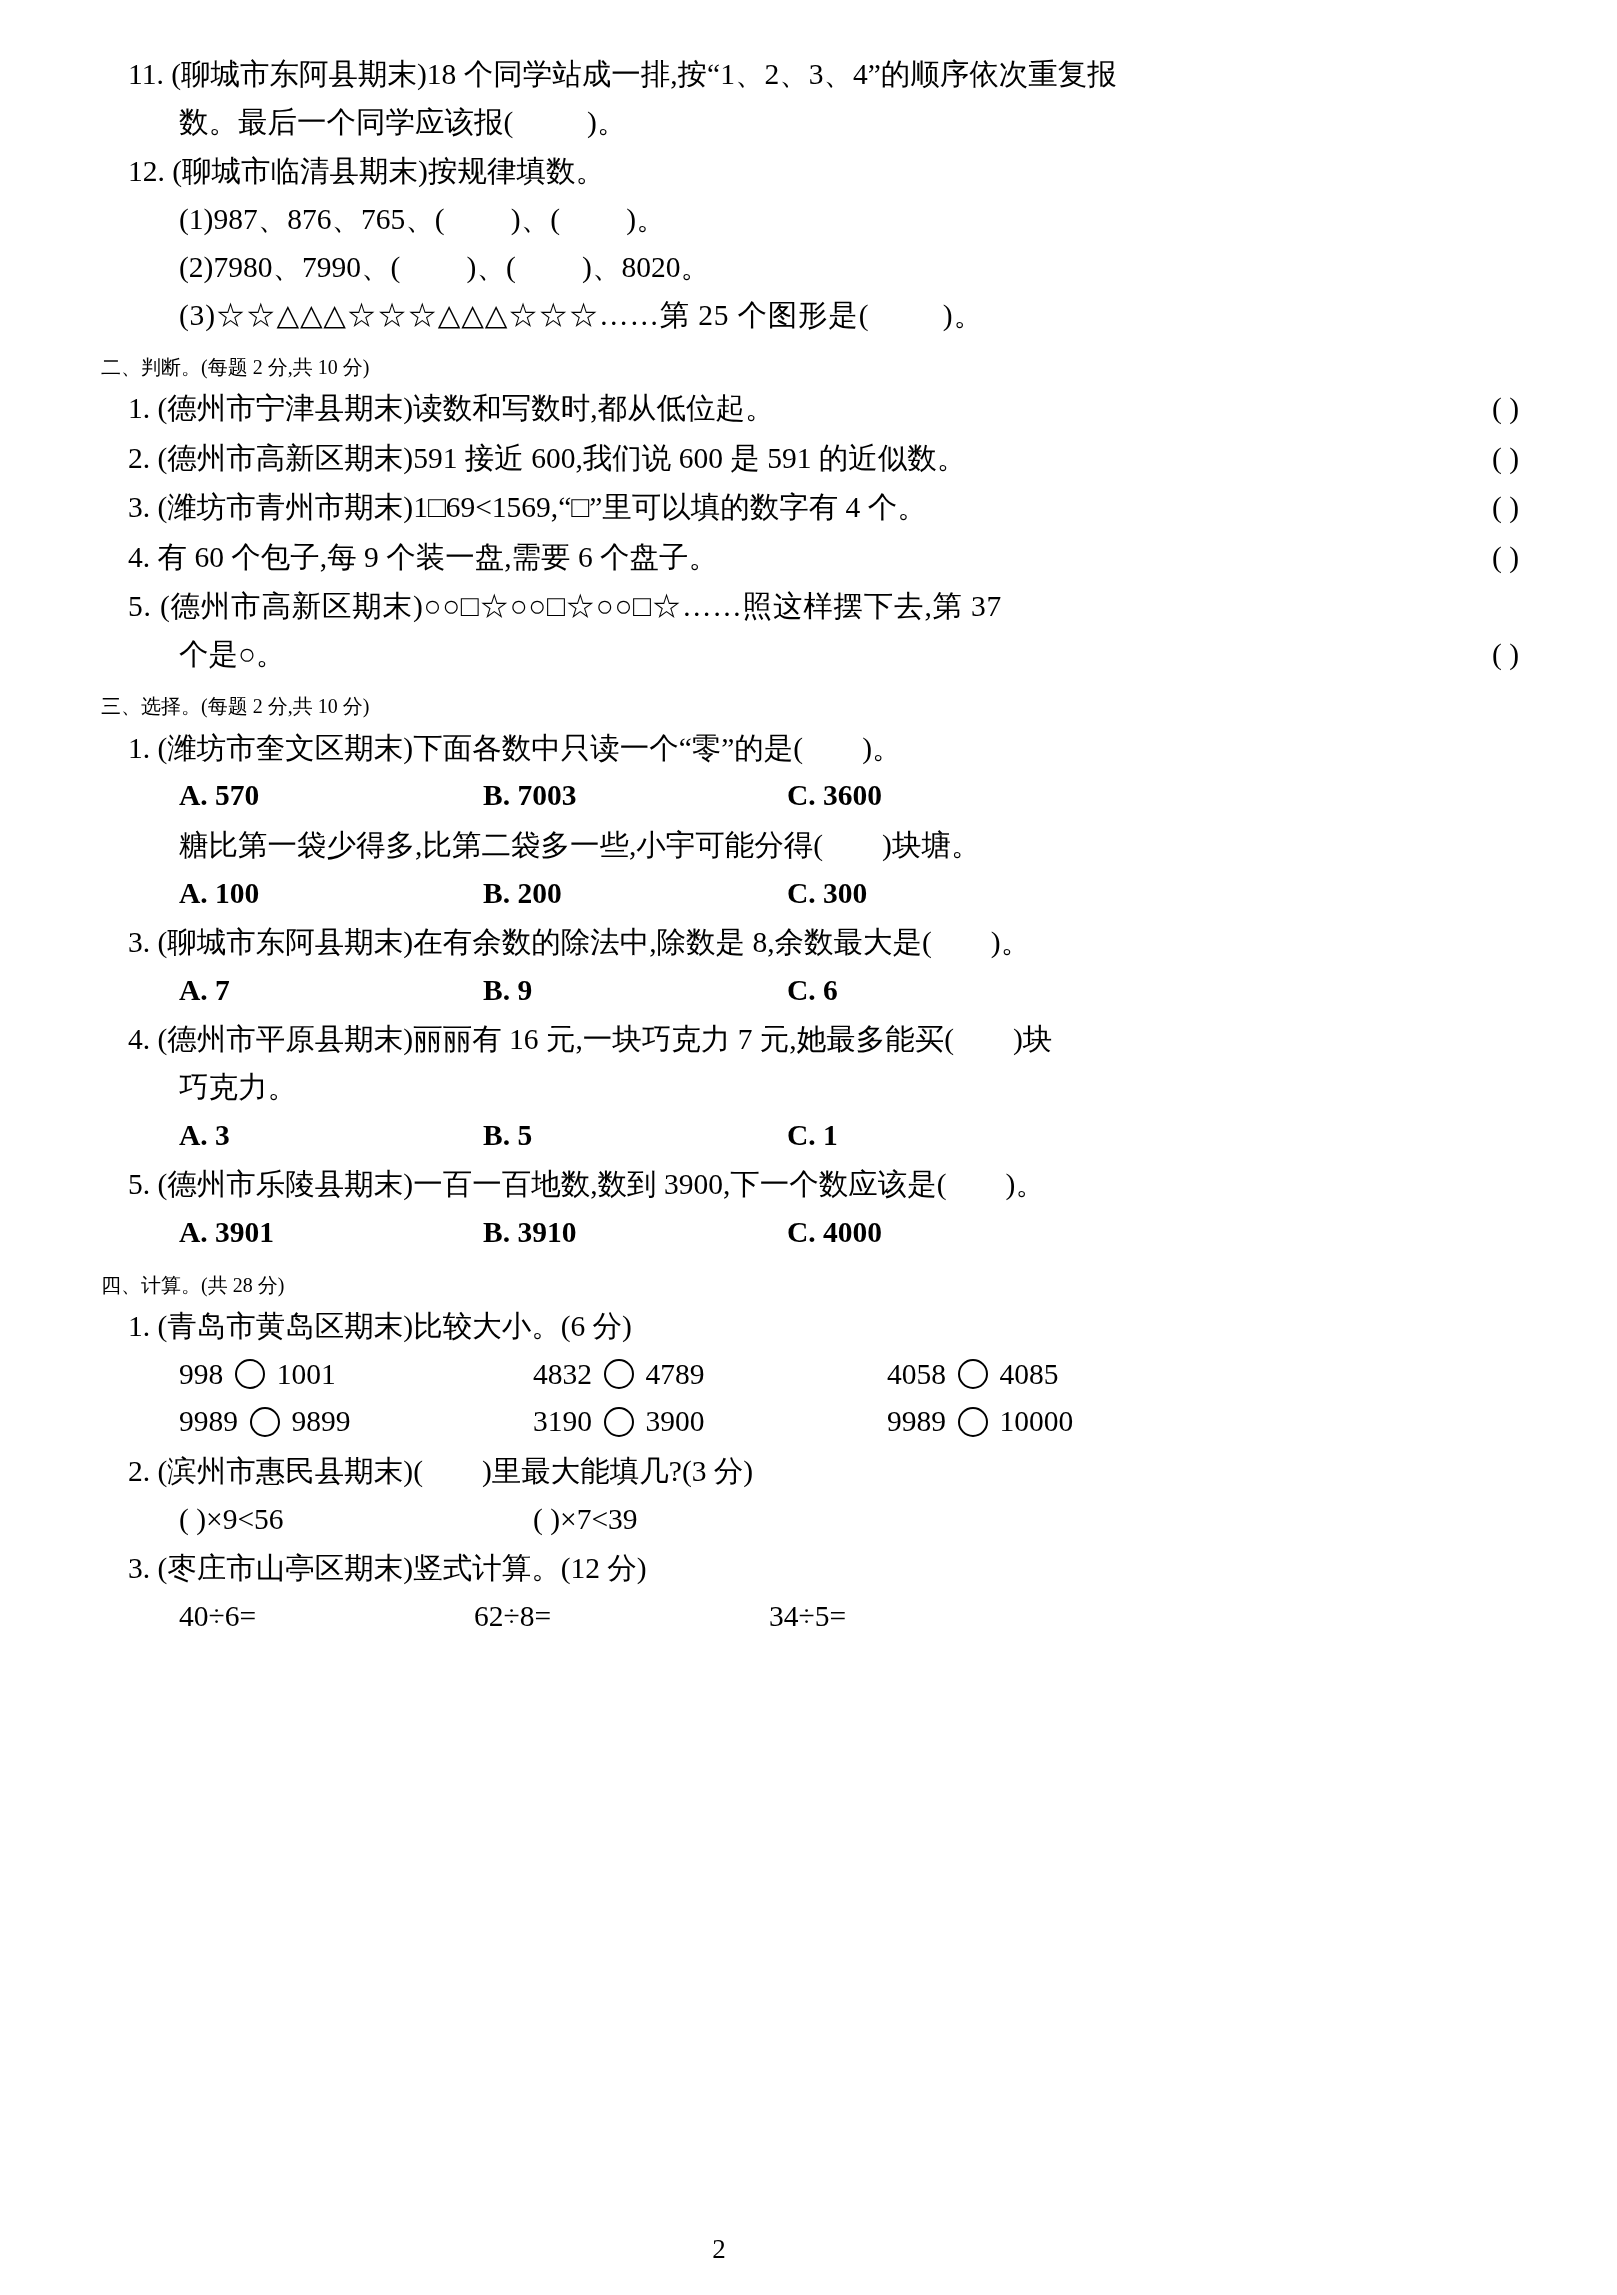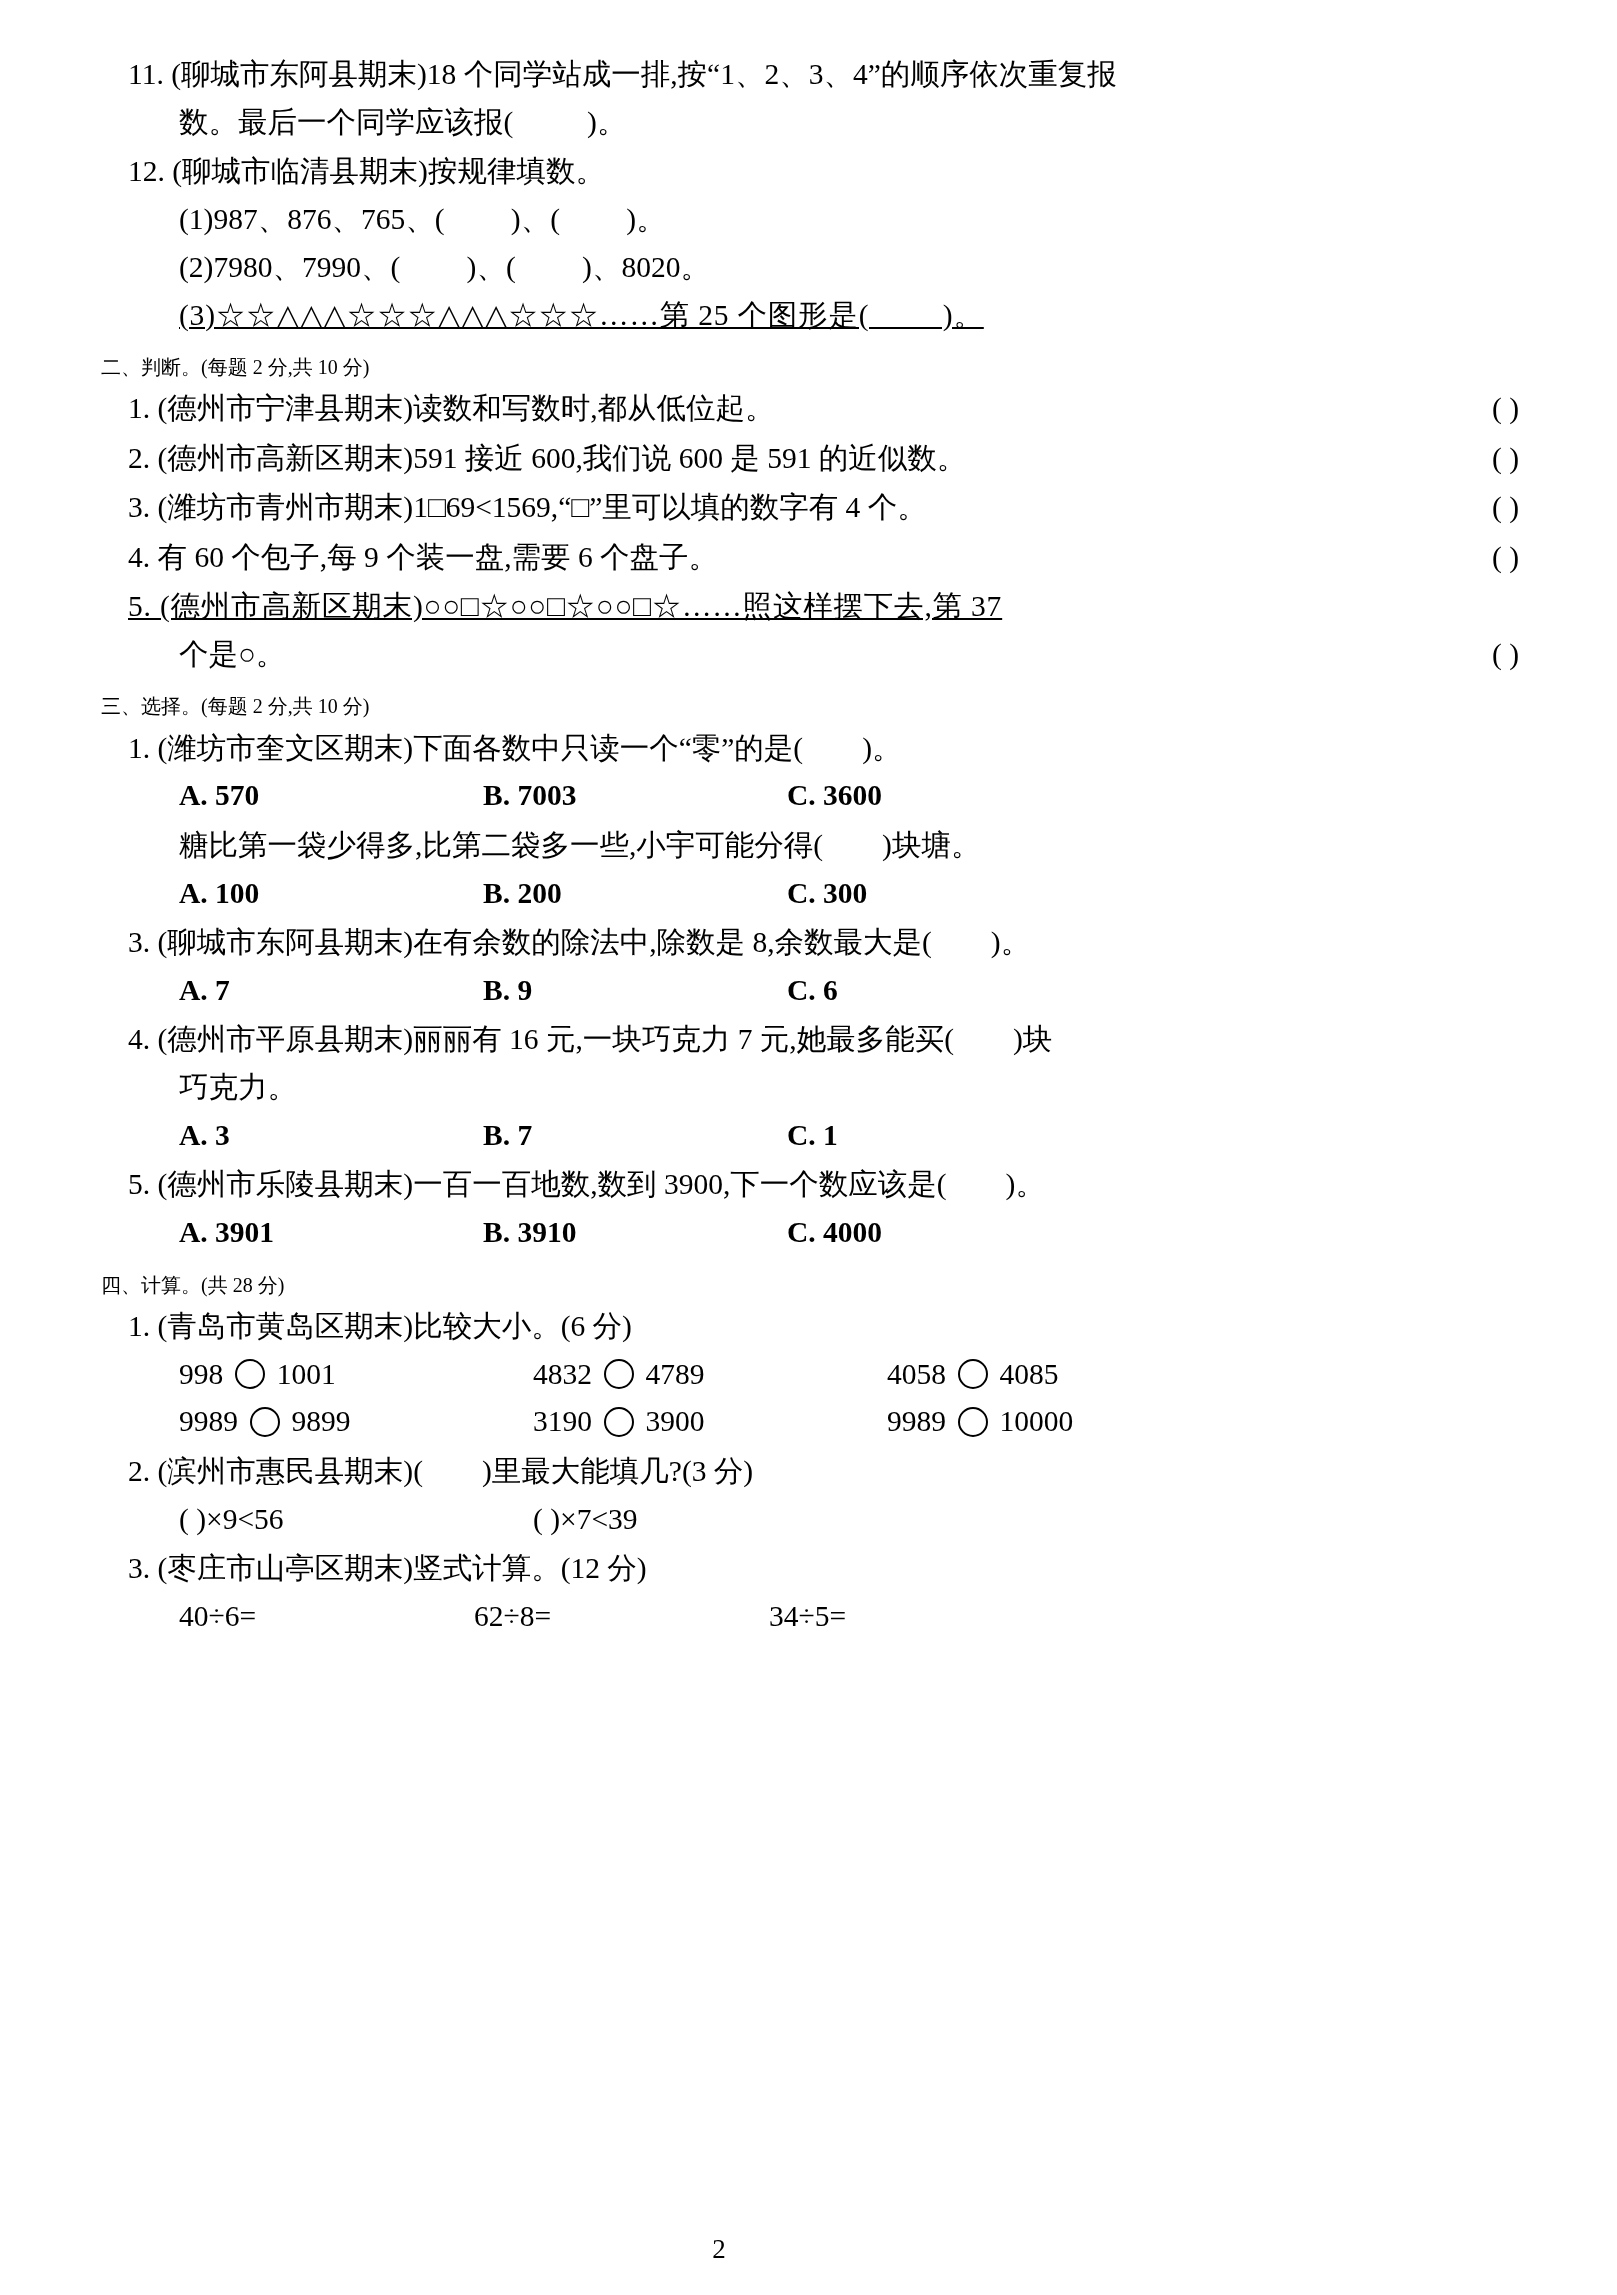--- a/index.html
+++ b/index.html
@@ -102,21 +102,20 @@
   .pagenum {
     position: absolute;
     left: 0;
     right: 0;
     bottom: 30px;
     text-align: center;
     font-size: 27px;
   }
   .shape-run {
     letter-spacing: 0.8px;
-    text-decoration: underline;
   }
 </style>
 </head>
 <body>
 
 <div class="page">
   <div class="content">
 
     <div class="q-block">
       <div class="q-line hang">11. (聊城市东阿县期末)18 个同学站成一排,按“1、2、3、4”的顺序依次重复报</div>
@@ -187,21 +186,21 @@
         <span class="opt-b">B. 9</span>
         <span class="opt-c">C. 6</span>
       </div>
     </div>
 
     <div class="q-block">
       <div class="q-line hang">4. (德州市平原县期末)丽丽有 16 元,一块巧克力 7 元,她最多能买(        )块</div>
       <div class="q-line indent2">巧克力。</div>
       <div class="optrow">
         <span class="opt-a">A. 3</span>
-        <span class="opt-b">B. 7</span>
+        <span class="opt-b">B. 5</span>
         <span class="opt-c">C. 1</span>
       </div>
     </div>
 
     <div class="q-block">
       <div class="q-line hang">5. (德州市乐陵县期末)一百一百地数,数到 3900,下一个数应该是(        )。</div>
       <div class="optrow">
         <span class="opt-a">A. 3901</span>
         <span class="opt-b">B. 3910</span>
         <span class="opt-c">C. 4000</span>

